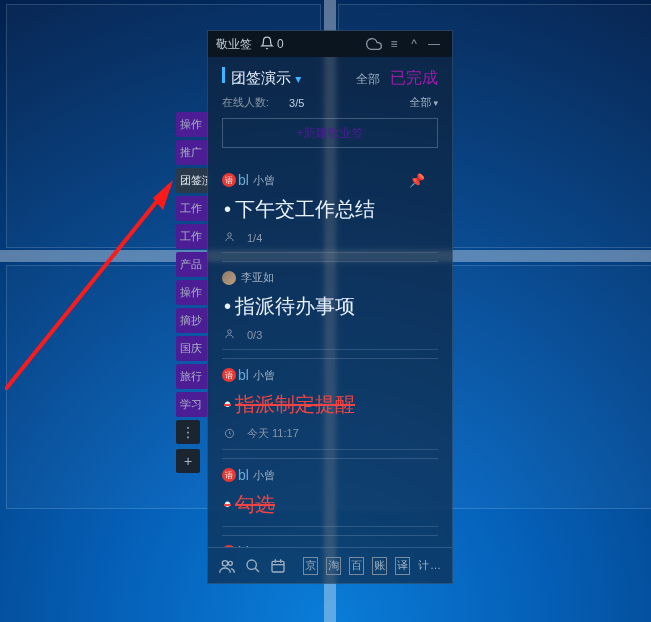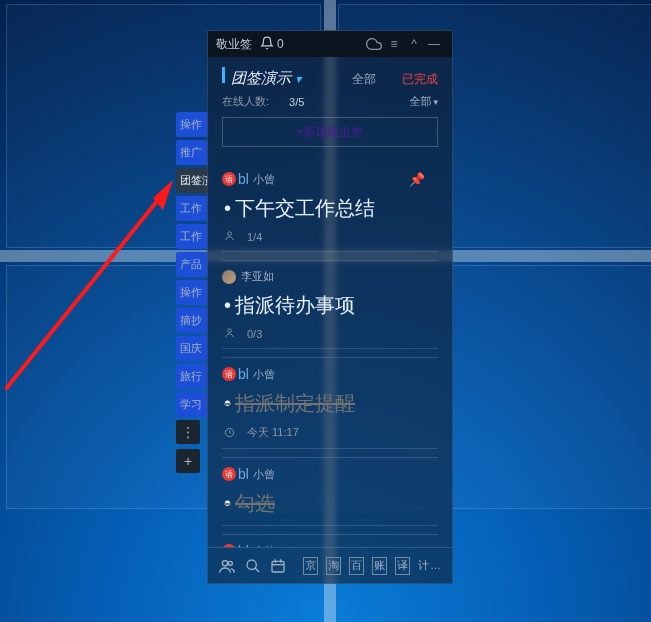--- a/index.html
+++ b/index.html
@@ -14,21 +14,21 @@
 .bg-cross-h { position: absolute; top: 250px; left: 0; width: 651px; height: 12px; background: rgba(255,255,255,0.35); }
 .bg-pane { position: absolute; width: 315px; height: 244px; border: 1px solid rgba(255,255,255,0.15); background: rgba(255,255,255,0.03); }
 .bg-pane.tl { top: 4px; left: 6px; }
 .bg-pane.tr { top: 4px; left: 338px; }
 .bg-pane.bl { top: 265px; left: 6px; }
 .bg-pane.br { top: 265px; left: 338px; }
 .arrow { position: absolute; top: 90px; left: 5px; width: 200px; height: 300px; pointer-events: none; }
 
 .side-tabs { position: absolute; left: 176px; top: 112px; width: 32px; }
 .side-tab {
-  background: #1d4ed8; color: #a8b5c2; font-size: 11px;
+  background: #4c1d95; color: #a8b5c2; font-size: 11px;
   padding: 5px 4px; margin-bottom: 3px; text-align: left;
   border-radius: 2px 0 0 2px; cursor: pointer;
   white-space: nowrap; overflow: hidden;
 }
 .side-tab.active { background: #2a3a4a; color: #e8f0f8; }
 .side-btn {
   width: 24px; height: 24px; background: #1a2530; color: #a8b5c2;
   margin-bottom: 5px; border-radius: 2px; display: flex;
   align-items: center; justify-content: center; cursor: pointer; font-size: 14px;
 }
@@ -50,24 +50,24 @@
 .title-bar .title { flex: 0 0 auto; }
 .title-bar .bell { margin-left: 8px; position: relative; }
 .title-bar .bell-count { margin-left: 3px; }
 .title-bar .spacer { flex: 1; }
 .title-bar .tb-icon { width: 20px; height: 20px; display: flex; align-items: center; justify-content: center; color: #8a96a4; cursor: pointer; }
 
 .header {
   padding: 10px 14px 6px; display: flex; align-items: baseline;
 }
 .header .bar { width: 3px; height: 16px; background: #3fb4ff; margin-right: 6px; }
-.header .name { font-size: 15px; color: #e8f2ff; font-weight: 500; flex: 1; font-style: italic; }
+.header .name { font-size: 15px; color: #e8f2ff; font-weight: 500; flex: 1; }
 .header .dd { font-size: 12px; color: #3fb4ff; margin-right: 6px; }
 .header .filter-a { font-size: 12px; color: #9fb0c2; margin-left: 10px; }
-.header .filter-b { font-size: 12px; color: #ef4444; margin-left: 26px; }
+.header .filter-b { font-size: 16px; color: #a21caf; margin-left: 10px; }
 
 .sub-header {
   padding: 0 14px 8px; display: flex; align-items: center; font-size: 11px; color: #8a98a8;
 }
 .sub-header .count { color: #c0d0e0; margin-left: 20px; }
 .sub-header .spacer { flex: 1; }
 .sub-header .sel { color: #9fb0c2; }
 .sub-header .sel::after { content: '▾'; margin-left: 2px; font-size: 9px; }
 
 .new-note {
@@ -89,21 +89,21 @@
 .avatar-tag { font-size: 14px; color: #6fa8d8; margin-right: 4px; }
 .avatar-img {
   width: 14px; height: 14px; border-radius: 50%;
   background: linear-gradient(135deg,#8a7a6a,#c0a080);
   margin-right: 5px;
 }
 .pin { position: absolute; right: 26px; color: #3fb4ff; font-size: 13px; }
 
 .task-title { font-size: 20px; color: #e8f2ff; padding-left: 2px; margin-bottom: 8px; }
 .task-title::before { content: '•'; color: #e8f2ff; margin-right: 4px; }
-.task-title.done { text-decoration: line-through; color: #737373; }
+.task-title.done { text-decoration: line-through; color: #ef4444; }
 .task-meta { font-size: 11px; color: #8a98a8; display: flex; align-items: center; gap: 12px; padding-left: 2px; margin-bottom: 8px; }
 .clock-icon { display: inline-flex; }
 .meta-divider { color: #5a6a7a; margin-left: 6px; }
 .sep { height: 1px; background: rgba(160,180,200,0.22); margin: 0 0 8px; }
 
 .footer {
   height: 36px; border-top: 1px solid rgba(160,180,200,0.25);
   display: flex; align-items: center; padding: 0 10px; gap: 8px;
   font-size: 12px; color: #9fb0c2;
 }

